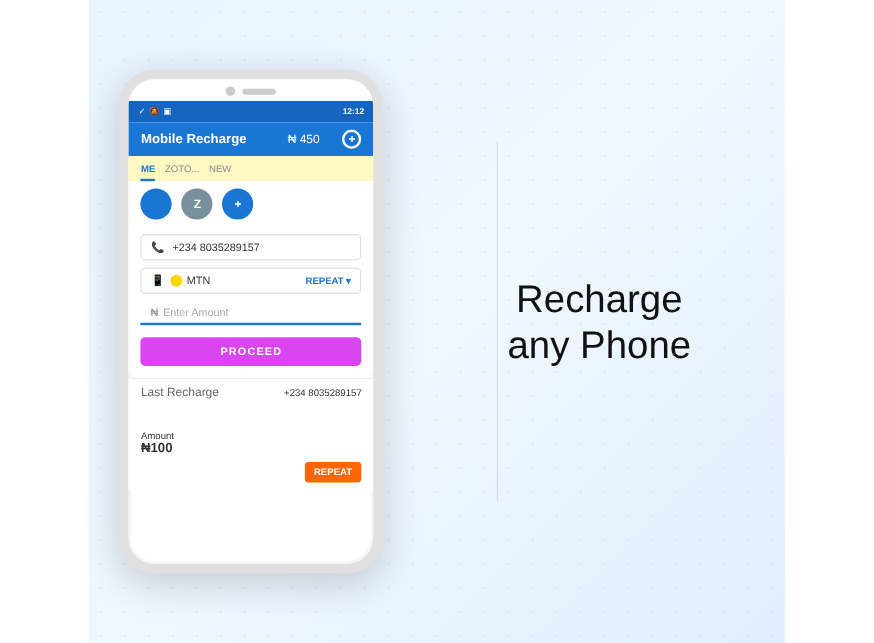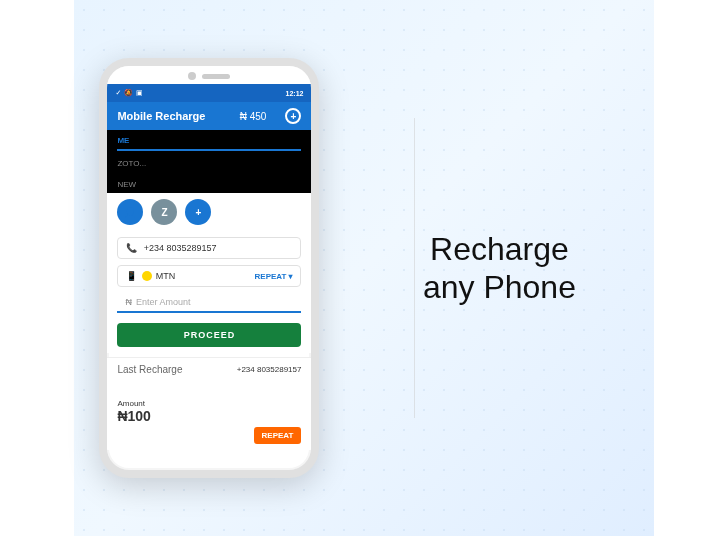--- a/index.html
+++ b/index.html
@@ -154,25 +154,24 @@
       display: flex;
       align-items: center;
       justify-content: center;
       color: #fff;
       font-size: 10px;
       font-weight: bold;
     }
 
     
     .tabs-section {
-      background: #000000;
+      background: #fef9c3;
       padding: 6px 10px 0 10px;
       display: flex;
       gap: 8px;
-      flex-direction: column;
     }
 
     .tab-item {
       font-size: 8px;
       color: #888;
       padding-bottom: 4px;
       cursor: pointer;
     }
 
     .tab-item.active {
@@ -271,21 +270,21 @@
       border-bottom: 2px solid #1976d2;
       padding: 4px 8px;
       margin-bottom: 10px;
       display: flex;
       align-items: center;
       gap: 4px;
     }
 
     .proceed-btn {
       width: 100%;
-      background: #15803d;
+      background: #d946ef;
       color: #fff;
       border: none;
       border-radius: 4px;
       padding: 7px;
       font-size: 9px;
       font-weight: bold;
       letter-spacing: 1px;
       text-align: center;
       cursor: pointer;
     }
@@ -320,21 +319,21 @@
       justify-content: space-between;
       align-items: center;
     }
 
     .amount-info {
       font-size: 8px;
       color: #333;
     }
 
     .amount-value {
-      font-size: 14px;
+      font-size: 11px;
       color: #333;
       font-weight: bold;
     }
 
     .repeat-btn {
       background: #ff6600;
       color: #fff;
       border: none;
       border-radius: 3px;
       padding: 4px 8px;

